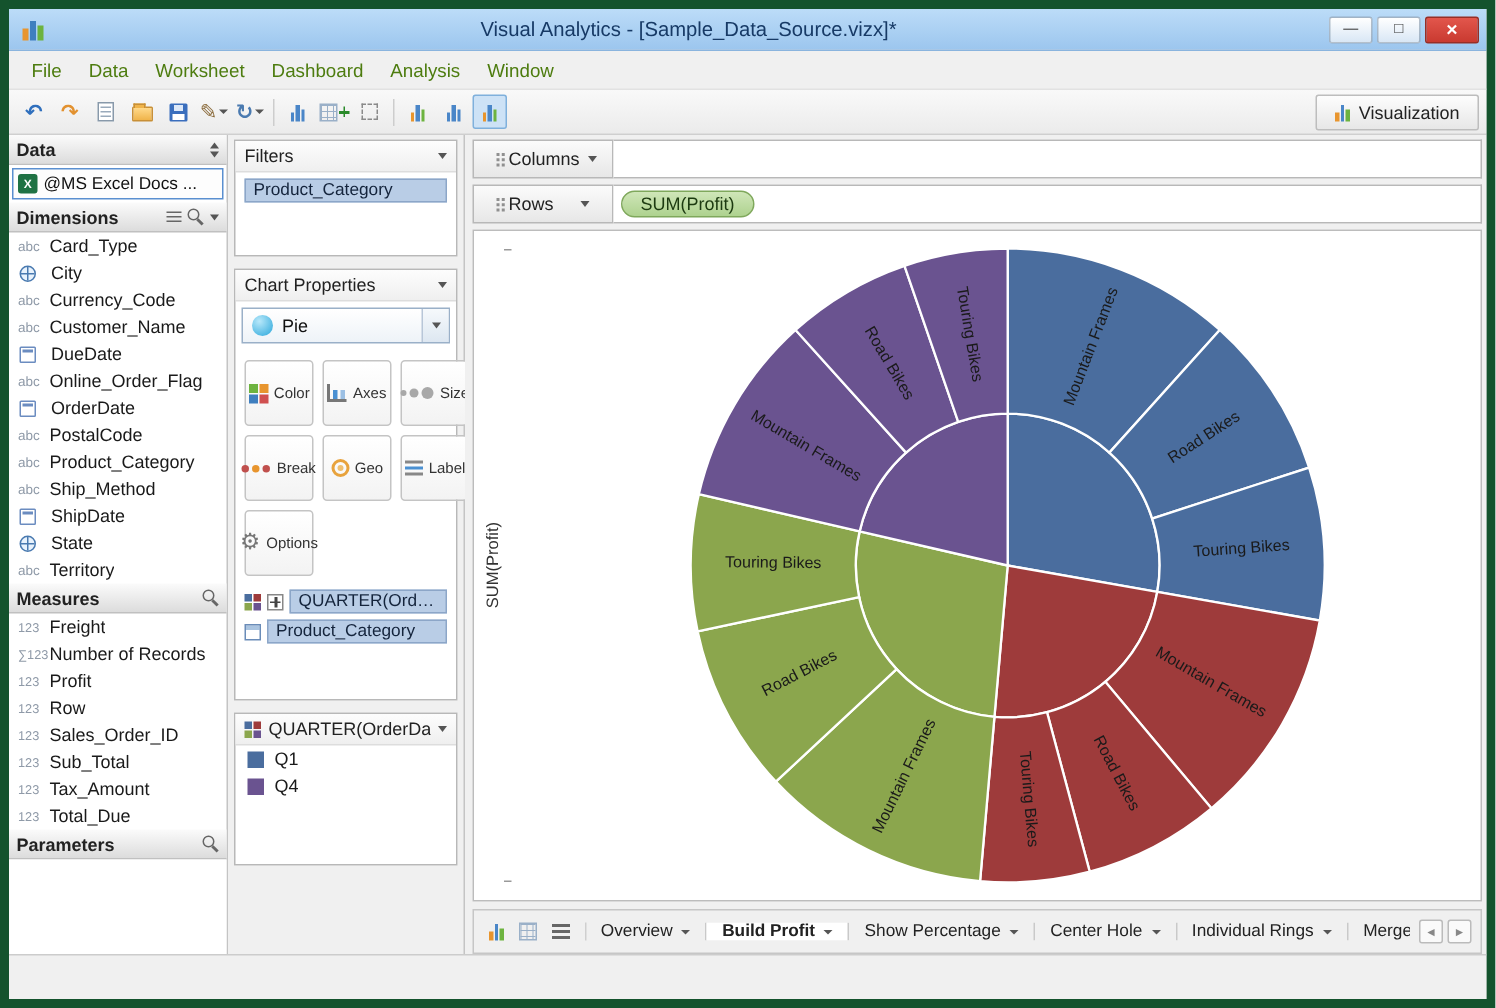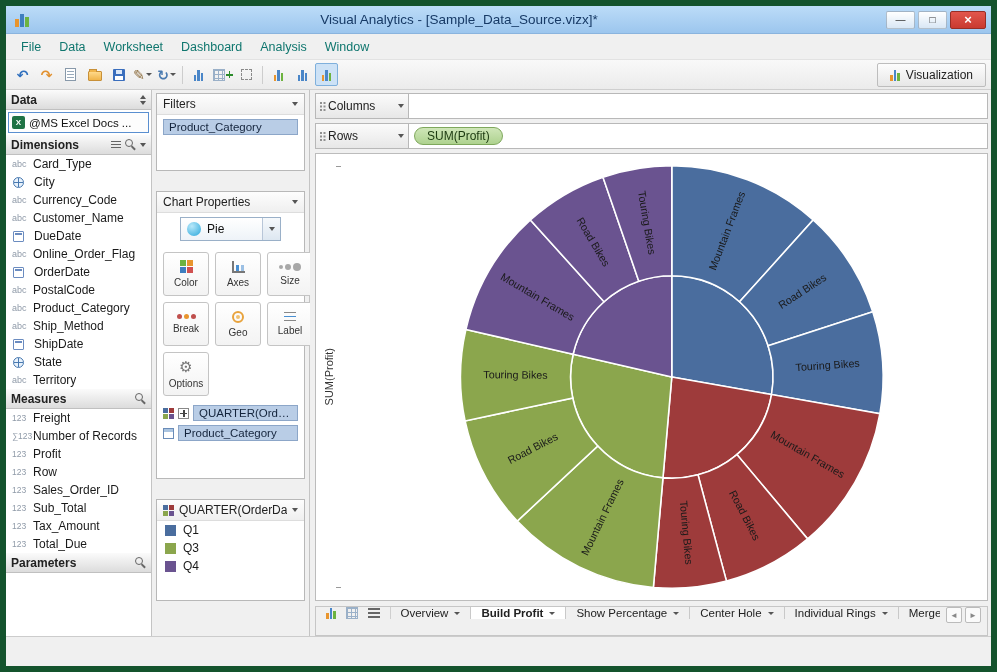--- a/index.html
+++ b/index.html
@@ -12,21 +12,21 @@
   .appico i{display:block;width:4px}
   .appico i:nth-child(1){height:8px;background:#e8952e}
   .appico i:nth-child(2){height:13px;background:#3f7fbf}
   .appico i:nth-child(3){height:10px;background:#6db33f}
   .wtitle{flex:1;text-align:center;font-size:13.5px;color:#173a66}
   .wbtn{width:29px;height:18px;display:flex;align-items:center;justify-content:center;font-size:10px;color:#333;border:1px solid rgba(90,115,140,.45);background:linear-gradient(#ffffff,#d9e7f5);margin-left:3px;border-radius:2px}
   .wbtn.close{background:linear-gradient(#e2564c,#c93a30);border-color:#972e26;color:#fff;width:36px;font-size:13px;font-weight:bold}
 
   
   .menubar{height:26px;display:flex;align-items:center;padding:0 6px;background:#f0f0f0;border-bottom:1px solid #e2e2e2;flex:none}
-  .menu-item{padding:4px 9px;font-size:12.5px;color:#0f766e}
+  .menu-item{padding:4px 9px;font-size:12.5px;color:#4d7c0f}
 
   
   .toolbar{height:30px;display:flex;align-items:center;gap:1px;padding:0 5px;background:linear-gradient(#f9f9f9,#ebebeb);border-bottom:1px solid #cfcfcf;flex:none}
   .tbtn{min-width:23px;height:23px;display:flex;align-items:center;justify-content:center;gap:1px;border-radius:2px;font-size:14px;border:1px solid transparent}
   .tbtn.active{background:#cde2f6;border-color:#7fb0dc}
   .tsep{width:1px;height:18px;background:#cdcdcd;margin:0 3px}
   .g-undo{color:#2f6fbd;font-weight:bold}
   .g-redo{color:#e2912f;font-weight:bold}
   .g-refresh{color:#4a7ab0;font-weight:bold}
   .g-pencil{color:#8a6a3a}
@@ -75,34 +75,34 @@
   .ic-abc{color:#8f9aa8;font-size:9px;width:16px;flex:none}
   .ic-123{color:#8f9aa8;font-size:8.5px;width:16px;flex:none}
   .ic-cal{width:11px;height:11px;border:1px solid #6b8cc0;background:#fff;position:relative;border-radius:1px;flex:none;margin-right:5px;margin-left:1px}
   .ic-cal::before{content:"";position:absolute;top:1px;left:1px;right:1px;height:2.5px;background:#6b8cc0}
   .ic-globe{width:11px;height:11px;border:1px solid #4a7ab0;border-radius:50%;position:relative;background:#e8f2fc;flex:none;margin-right:5px;margin-left:1px}
   .ic-globe::before{content:"";position:absolute;left:0;right:0;top:4px;height:1px;background:#4a7ab0}
   .ic-globe::after{content:"";position:absolute;top:0;bottom:0;left:4px;width:1px;background:#4a7ab0}
   .whitefill{flex:1;background:#fff}
 
   
-  .mid{width:158px;background:#f0f0f0;padding:3px 4px;display:flex;flex-direction:column;gap:20px;border-right:1px solid #c4c4c4;flex:none}
+  .mid{width:158px;background:#f0f0f0;padding:3px 4px;display:flex;flex-direction:column;gap:8px;border-right:1px solid #c4c4c4;flex:none}
   .box{background:#fff;border:1px solid #b8b8b8;flex:none;display:flex;flex-direction:column}
   .box-hdr{height:21px;display:flex;align-items:center;gap:5px;padding:0 6px;font-size:12px;color:#222;background:linear-gradient(#fdfdfd,#efefef);border-bottom:1px solid #ddd;flex:none}
   .box-hdr .lbl{flex:1;white-space:nowrap;overflow:hidden}
   .chip{background:#b9cde6;border:1px solid #8ca6c8;font-size:11.5px;padding:1px 5px;color:#14243c;white-space:nowrap;overflow:hidden;text-overflow:ellipsis}
   .chip-row{padding:4px 6px;display:flex}
   .chip-row .chip{flex:1}
   .all-row{padding:3px 7px;font-size:12px;font-weight:bold;color:#222;border-bottom:1px solid #eee}
-  .select{height:24px;margin:4px 23px;border:1px solid #9ab0c8;background:linear-gradient(#fff,#eef3f8);display:flex;align-items:center;gap:6px;padding:0 0 0 6px;font-size:12px;color:#111}
+  .select{height:24px;margin:4px 4px;border:1px solid #9ab0c8;background:linear-gradient(#fff,#eef3f8);display:flex;align-items:center;gap:6px;padding:0 0 0 6px;font-size:12px;color:#111}
   .select .lbl{flex:1}
   .dd-zone{width:18px;align-self:stretch;border-left:1px solid #b8c6d8;display:flex;align-items:center;justify-content:center;background:linear-gradient(#f6f9fc,#dde7f1)}
   .ic-pie{width:14px;height:14px;border-radius:50%;background:radial-gradient(circle at 35% 30%,#b8e8fa,#29a7db);flex:none}
   .pgrid{display:grid;grid-template-columns:repeat(3,46px);gap:6px;padding:7px 6px}
-  .pbtn{height:44px;border:1px solid #c4c4c4;border-radius:3px;background:linear-gradient(#ffffff,#f3f3f3);display:flex;flex-direction:column;align-items:center;justify-content:center;gap:4px;font-size:10px;color:#333}
+  .pbtn{height:44px;border:1px solid #c4c4c4;border-radius:3px;background:linear-gradient(#ffffff,#f3f3f3);display:flex;flex-direction:row;align-items:center;justify-content:center;gap:4px;font-size:10px;color:#333}
   .ic-color{display:grid;grid-template-columns:6px 6px;grid-auto-rows:6px;gap:1px}
   .ic-color i:nth-child(1){background:#6db33f}
   .ic-color i:nth-child(2){background:#e8952e}
   .ic-color i:nth-child(3){background:#3f7fbf}
   .ic-color i:nth-child(4){background:#d05050}
   .ic-axes{width:13px;height:12px;border-left:2px solid #777;border-bottom:2px solid #777;position:relative}
   .ic-axes::after{content:"";position:absolute;left:2px;bottom:0;width:3px;height:6px;background:#4a90d2;box-shadow:5px 0 0 #9cc0e4}
   .ic-size{display:flex;align-items:center;gap:2px}
   .ic-size i{border-radius:50%;background:#a8a8a8;display:block}
   .ic-size i:nth-child(1){width:4px;height:4px}
@@ -124,32 +124,32 @@
   .plusbox{width:11px;height:11px;border:1px solid #888;background:#fff;display:flex;align-items:center;justify-content:center;flex:none}
   .plusbox .plus{width:7px;height:7px}
   .plusbox .plus::before,.plusbox .plus::after{background:#444}
   .ic-table{width:11px;height:11px;border:1px solid #6a8cb8;background:linear-gradient(#aac4e0 0 3px,#fff 3px);flex:none}
   .leg-row{display:flex;align-items:center;gap:7px;padding:2px 8px;font-size:12px;color:#1a1a1a}
   .swatch{width:11px;height:11px;flex:none}
 
   
   .main{flex:1;display:flex;flex-direction:column;background:#f0f0f0;padding:3px 3px 0 5px;min-width:0}
   .shelf{display:flex;height:26px;margin-bottom:4px;flex:none}
-  .shelf-label{width:94px;background:linear-gradient(#fbfbfb,#e7e7e7);border:1px solid #b8b8b8;display:flex;align-items:center;gap:6px;padding:0 4px;font-size:12px;color:#222;flex:none}
+  .shelf-label{width:94px;background:linear-gradient(#fbfbfb,#e7e7e7);border:1px solid #b8b8b8;display:flex;align-items:center;gap:6px;padding:0 15px;font-size:12px;color:#222;flex:none}
   .shelf-label .lbl{flex:1}
   .shelf-field{flex:1;background:#fff;border:1px solid #b8b8b8;border-left:none;display:flex;align-items:center;padding:0 5px}
   .grip{width:2px;height:2px;background:#909090;box-shadow:3.5px 0 #909090,0 3.5px #909090,3.5px 3.5px #909090,0 7px #909090,3.5px 7px #909090;margin-bottom:7px;flex:none}
   .gchip{background:linear-gradient(#cfe6b8,#aed28f);border:1px solid #7fa85c;border-radius:9px;padding:1px 12px;font-size:12px;color:#1c3a10}
   .canvas{flex:1;background:#fff;border:1px solid #bcbcbc;display:flex;min-height:0;margin-bottom:5px;position:relative}
   .axis-gutter{width:25px;display:flex;align-items:center;justify-content:center;position:relative;flex:none}
   .axis-label{writing-mode:vertical-rl;transform:rotate(180deg);font-size:11px;color:#333}
   .tick{position:absolute;right:0;width:5px;height:1px;background:#999}
   .tick.t{top:12px}.tick.b{bottom:12px}
   .plotsvg{flex:1;height:100%;min-width:0}
-  .strip{height:30px;background:#f0f0f0;border:1px solid #c6c6c6;display:flex;align-items:flex-start;flex:none;margin-bottom:0}
+  .strip{height:30px;background:#f0f0f0;border:1px solid #c6c6c6;display:flex;align-items:center;flex:none;margin-bottom:0}
   .strip-icons{display:flex;gap:10px;padding:0 10px;align-items:center;flex:none}
   .ic-menu{width:12px;height:2px;background:#666;box-shadow:0 4px 0 #666,0 8px 0 #666;margin-bottom:8px}
   .tabs{flex:1;display:flex;overflow:hidden;border-left:1px solid #cfcfcf}
   .tab{display:flex;align-items:center;gap:6px;padding:0 10px;font-size:11.5px;color:#222;border-right:1px solid #c9c9c9;white-space:nowrap;flex:none}
   .tab.active{background:#fff;font-weight:bold}
   .tab-nav{display:flex;gap:3px;padding:0 6px;align-items:center;flex:none}
   .navbtn{width:16px;height:16px;display:flex;align-items:center;justify-content:center;border:1px solid #bbb;background:#fafafa;font-size:8px;color:#888;border-radius:2px}
 </style>
 </head>
 <body>
@@ -451,24 +451,20 @@
               <i style="background: rgb(158, 59, 59);"></i>
               <i style="background: rgb(139, 166, 77);"></i>
               <i style="background: rgb(106, 83, 144);"></i>
             </span>
           <span class="lbl">QUARTER(OrderDate)</span>
           <span class="chev"></span>
         </div>
         <div class="leg-row">
             <span class="swatch" style="background: rgb(74, 109, 158);"></span>
             <span>Q1</span>
-          </div>
-        <div class="leg-row">
-            <span class="swatch" style="background: rgb(139, 166, 77);"></span>
-            <span>Q3</span>
           </div>
         <div class="leg-row">
             <span class="swatch" style="background: rgb(106, 83, 144);"></span>
             <span>Q4</span>
           </div>
       </div>
     </div>
 
     <div class="main">
       <div class="shelf">

